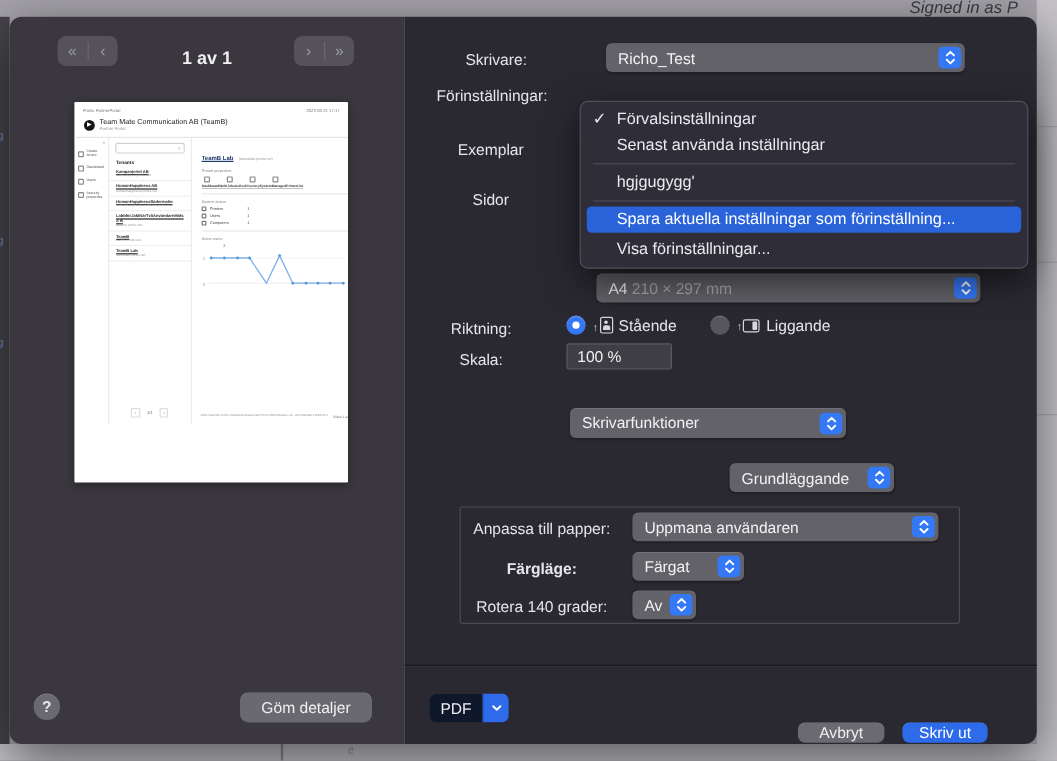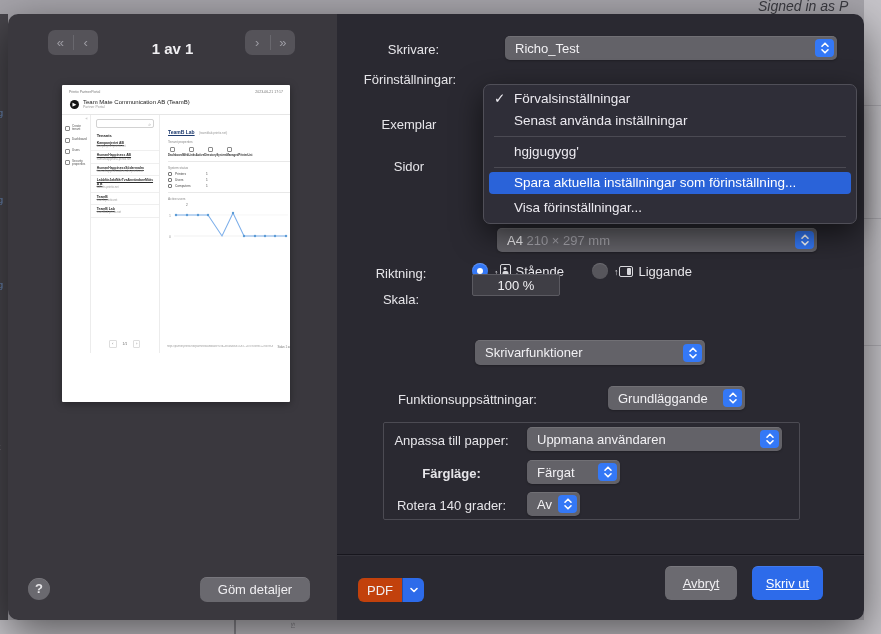--- a/index.html
+++ b/index.html
@@ -109,26 +109,26 @@
   .menu-item .check { position:absolute; left:10px; top:0; }
   .menu-item.highlight { margin:3px 5px; border-radius:4px; background:#2a63d9; padding-left:25px; color:#fff; }
   .menu-sep { height:1px; background:#4b4a53; margin:4px 10px; }
 
   
   .groupbox { position:absolute; left:46px; top:408px; width:417px; height:98px; border:1px solid #4c4b53; border-radius:2px; }
   .groupbox .rlabel { color:#e6e5e9; }
 
   
   .footer-divider { position:absolute; left:0; top:540px; width:100%; height:1px; background:#17161d; box-shadow:0 1px 0 rgba(255,255,255,.05); }
-  .btn { position:absolute; top:552px; height:34px; border-radius:6px; background:#6b6a70; color:#f0eff2; font-size:13px;
-         display:flex; align-items:center; justify-content:center; box-shadow:inset 0 0.5px 0 rgba(255,255,255,.2);text-decoration:underline; }
+  .btn { position:absolute; top:588px; height:17px; border-radius:6px; background:#6b6a70; color:#f0eff2; font-size:13px;
+         display:flex; align-items:center; justify-content:center; box-shadow:inset 0 0.5px 0 rgba(255,255,255,.2); }
   .btn.blue { background:#2d6bea; color:#fff; }
   .pdf-btn { position:absolute; left:21px; top:564px; height:24px; display:flex; border-radius:6px; overflow:hidden;
              box-shadow:inset 0 0.5px 0 rgba(255,255,255,.2); }
-  .pdf-btn .pdf-main { background:#c2410c; color:#f0eff2; font-size:13px; display:flex; align-items:center; padding:0 9px; }
+  .pdf-btn .pdf-main { background:#0f172a; color:#f0eff2; font-size:13px; display:flex; align-items:center; padding:0 9px; }
   .pdf-btn .pdf-arrow { width:22px; background:#2d6bea; display:flex; align-items:center; justify-content:center; border-left:1px solid rgba(0,0,0,.25); }
 
   svg.chev { display:block; }
 </style>
 </head>
 <body>
 
 <div class="bg-signedin">Signed in as P</div>
 <div class="bg-right">
   <div class="hline" style="top:105px"></div>
@@ -290,21 +290,21 @@
       </div>
     </div>
 
     <div class="help-btn">?</div>
     <div class="hide-details-btn">Göm detaljer</div>
   </div>
 
   <div class="right-panel">
 
     <div class="rlabel" style="top:28px; width:153px;">Skrivare:</div>
-    <div class="popup" style="left:168px; top:22px; width:332px;">
+    <div class="popup" style="left:168px; top:22px; width:299px;">
       <span>Richo_Test</span>
       <span class="stepper">
         <svg class="chev" width="10" height="14" viewBox="0 0 10 14">
             <path d="M2 5.2 L5 2.2 L8 5.2" stroke="#fff" stroke-width="1.6" fill="none" stroke-linecap="round" stroke-linejoin="round"></path>
             <path d="M2 8.8 L5 11.8 L8 8.8" stroke="#fff" stroke-width="1.6" fill="none" stroke-linecap="round" stroke-linejoin="round"></path>
           </svg>
       </span>
     </div>
 
     <div class="rlabel" style="top:58px; width:146px;">Förinställningar:</div>
@@ -357,35 +357,34 @@
       <span class="orient-icon">
         <span class="o-arrow">↑</span>
         <span class="obox landscape">
             <span class="bar"></span>
           </span>
       </span>
       <span>Liggande</span>
     </div>
 
     <div class="rlabel" style="top:278px; width:128px;">Skala:</div>
-    <div class="textfield" style="left:135px; top:260px; width:88px;justify-content:center;">
+    <div class="textfield" style="left:135px; top:272px; width:88px;">
       <span>100 %</span>
     </div>
 
     <div class="popup" style="left:138px; top:326px; width:230px; height:25px;">
       <span>Skrivarfunktioner</span>
       <span class="stepper">
         <svg class="chev" width="10" height="14" viewBox="0 0 10 14">
             <path d="M2 5.2 L5 2.2 L8 5.2" stroke="#fff" stroke-width="1.6" fill="none" stroke-linecap="round" stroke-linejoin="round"></path>
             <path d="M2 8.8 L5 11.8 L8 8.8" stroke="#fff" stroke-width="1.6" fill="none" stroke-linecap="round" stroke-linejoin="round"></path>
           </svg>
       </span>
     </div>
 
-    <div class="rlabel" style="top:378px; width:261px;">Funktionsuppsättningar:</div>
     <div class="popup" style="left:271px; top:372px; width:137px;">
       <span>Grundläggande</span>
       <span class="stepper">
         <svg class="chev" width="10" height="14" viewBox="0 0 10 14">
             <path d="M2 5.2 L5 2.2 L8 5.2" stroke="#fff" stroke-width="1.6" fill="none" stroke-linecap="round" stroke-linejoin="round"></path>
             <path d="M2 8.8 L5 11.8 L8 8.8" stroke="#fff" stroke-width="1.6" fill="none" stroke-linecap="round" stroke-linejoin="round"></path>
           </svg>
       </span>
     </div>
 

